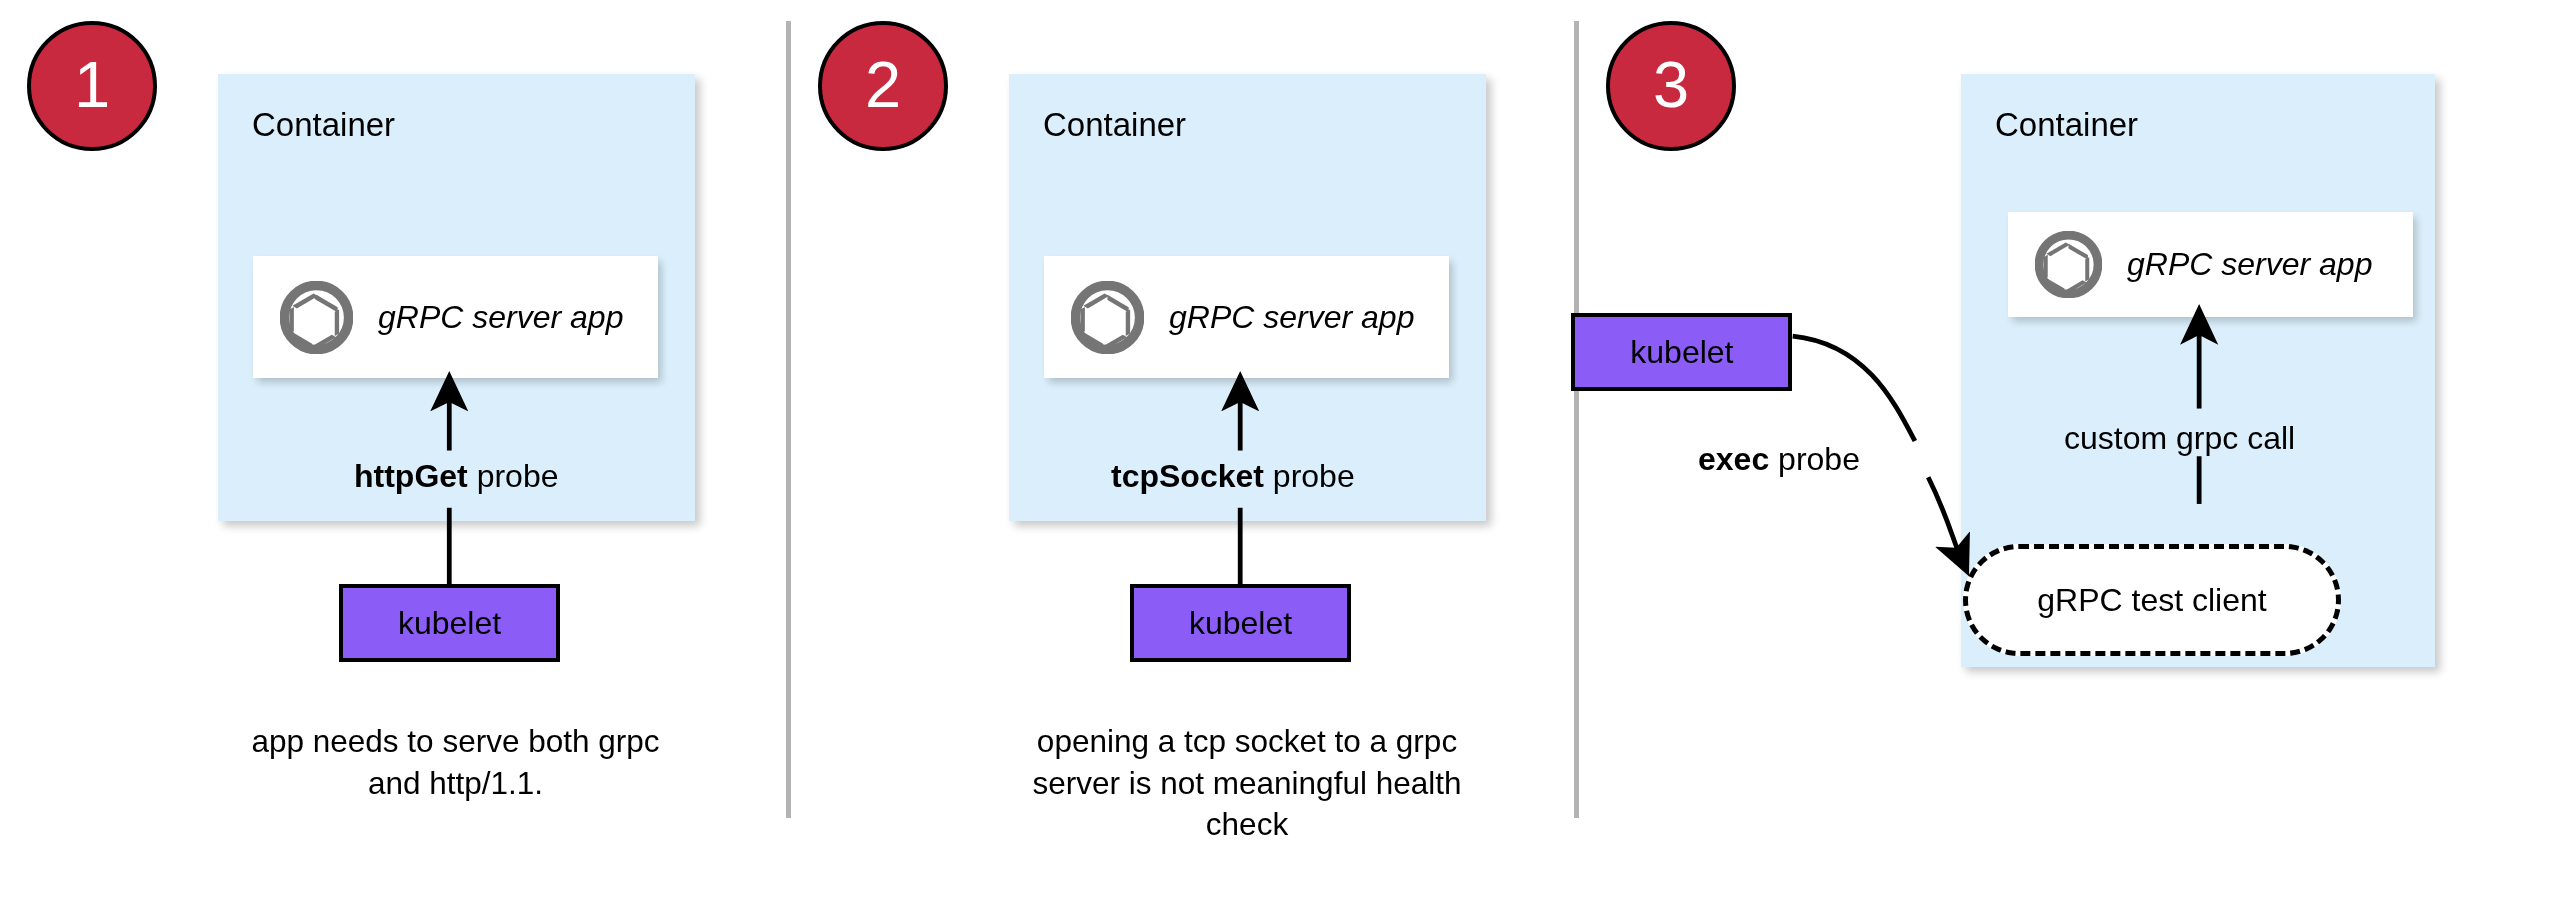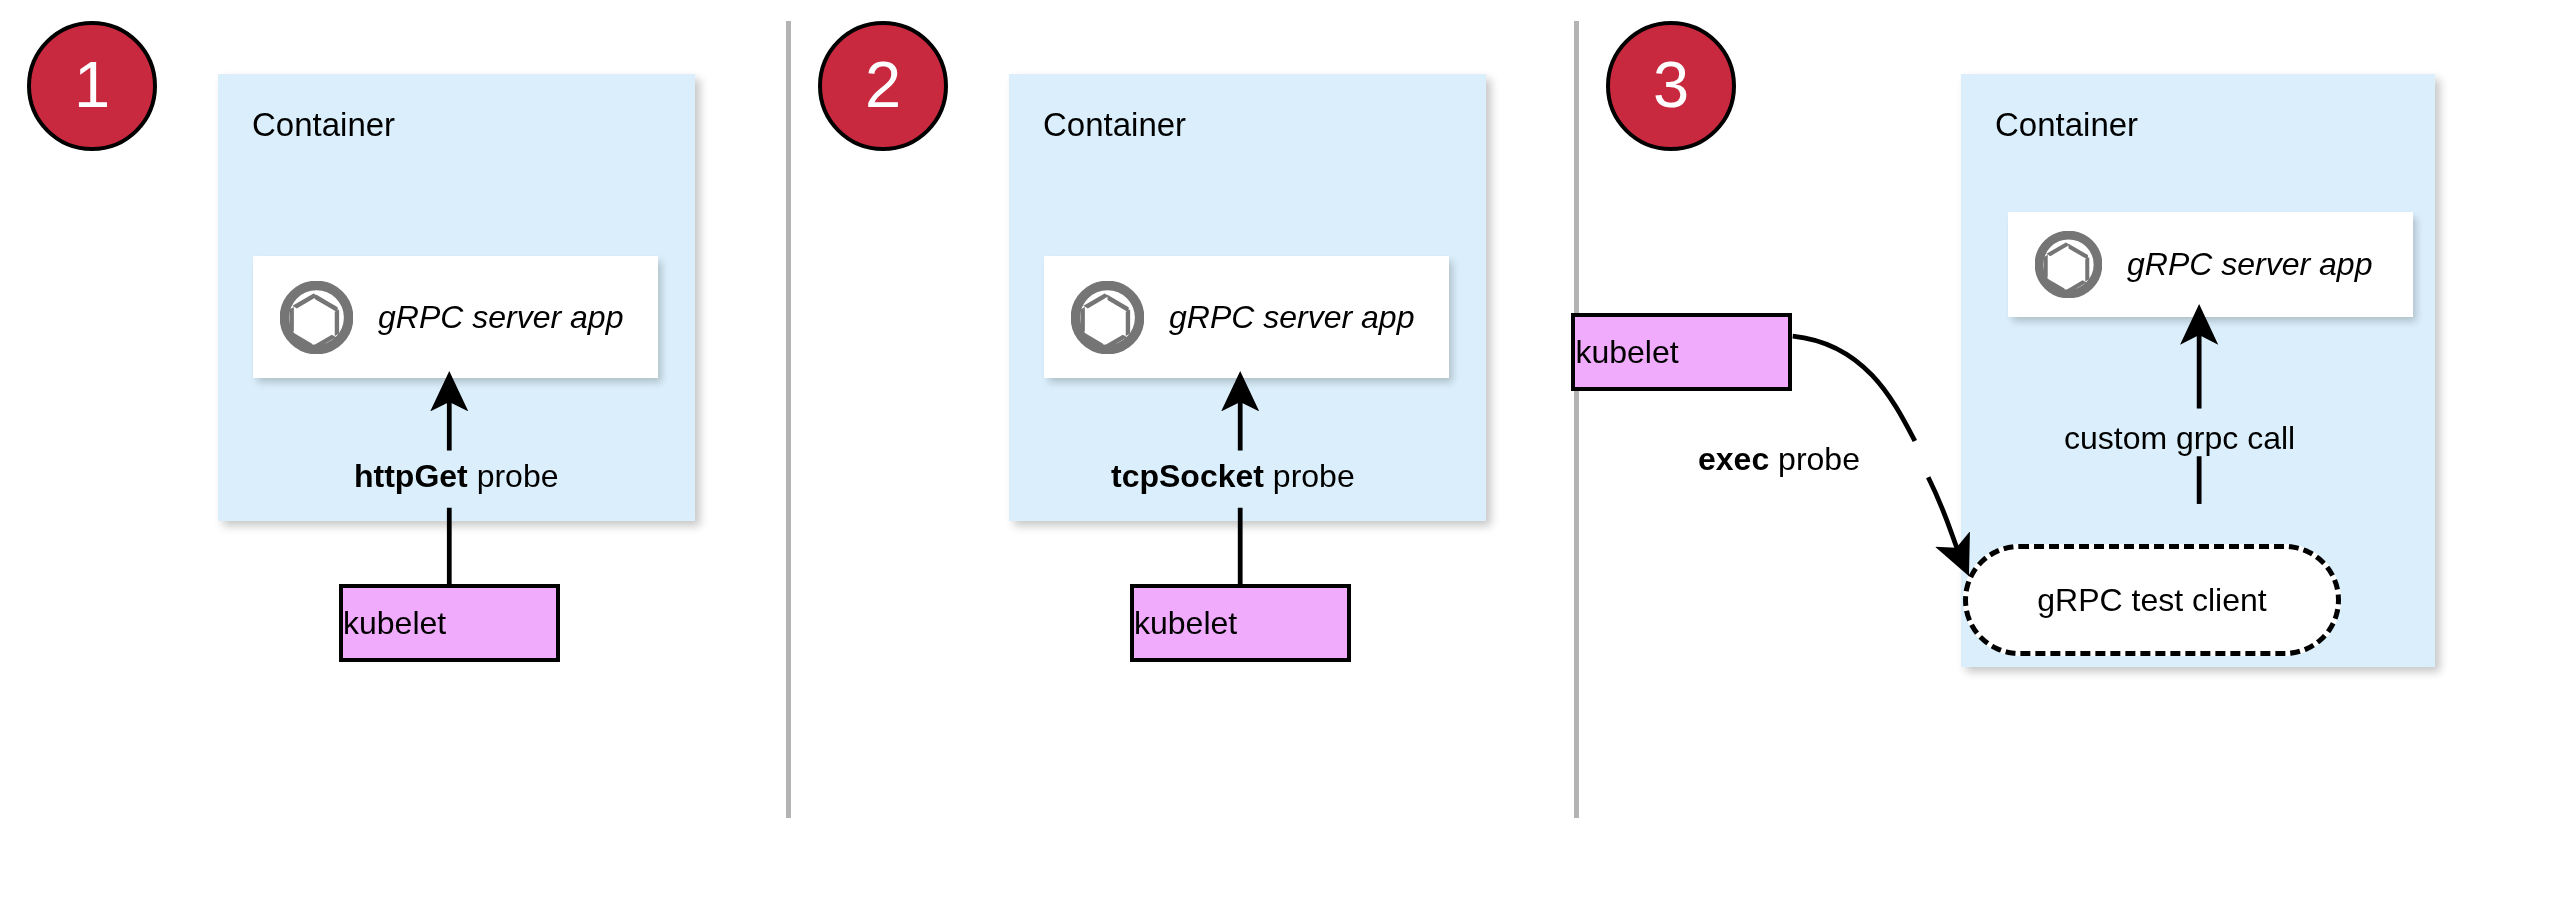--- a/index.html
+++ b/index.html
@@ -85,25 +85,26 @@
   .app-card .app-label {
     font-size: 32px;
     margin-left: 25px;
     white-space: nowrap;
   }
   .aperture-icon { flex: 0 0 auto; display:block; }
 
   
   .kubelet-box {
     position: absolute;
-    background: #f0abfc;
+    background: #8b5cf6;
     border: 4.8px solid #000000;
     box-sizing: border-box;
     display: flex;
     align-items: center;
+    justify-content: center;
     font-size: 32px;
   }
 
   
   .test-client-box {
     position: absolute;
     background: #ffffff;
     border: 5.7px dashed #000000;
     border-radius: 81px;
     box-sizing: border-box;
@@ -189,20 +190,21 @@
     <svg class="arrows" viewBox="0 0 824 967" width="786" height="923">
       <defs>
         <marker id="ah1" markerWidth="10" markerHeight="10" refX="4.2" refY="4" orient="auto" markerUnits="strokeWidth">
           <path d="M0,0 L8.5,4 L0,8 L2,4 Z" fill="#000000"></path>
         </marker>
       </defs>
       <path d="M471,612 L471,532" stroke="#000000" stroke-width="5" fill="none"></path>
       <path d="M471,472 L471,410" stroke="#000000" stroke-width="5" fill="none" marker-end="url(#ah1)"></path>
     </svg>
 
+    <div class="caption" style="left:221px; top:721px; width:469px;">app needs to serve both grpc and http/1.1.</div>
   </div>
 
   <div class="panel p2">
 
     <div class="badge" style="left:27px; top:21px;">2</div>
 
     <div class="container-box" style="left:218px; top:74px; width:477px; height:447px;">
       <div class="container-label">Container</div>
     </div>
 
@@ -234,20 +236,21 @@
     <svg class="arrows" viewBox="0 0 821 967" width="783" height="923">
       <defs>
         <marker id="ah2" markerWidth="10" markerHeight="10" refX="4.2" refY="4" orient="auto" markerUnits="strokeWidth">
           <path d="M0,0 L8.5,4 L0,8 L2,4 Z" fill="#000000"></path>
         </marker>
       </defs>
       <path d="M471,612 L471,532" stroke="#000000" stroke-width="5" fill="none"></path>
       <path d="M471,472 L471,410" stroke="#000000" stroke-width="5" fill="none" marker-end="url(#ah2)"></path>
     </svg>
 
+    <div class="caption" style="left:215px; top:721px; width:482px;">opening a tcp socket to a grpc server is not meaningful health check</div>
   </div>
 
   <div class="panel p3">
 
     <div class="badge" style="left:27px; top:21px;">3</div>
 
     <div class="container-box" style="left:382px; top:74px; width:474px; height:593px;">
       <div class="container-label">Container</div>
     </div>
 

